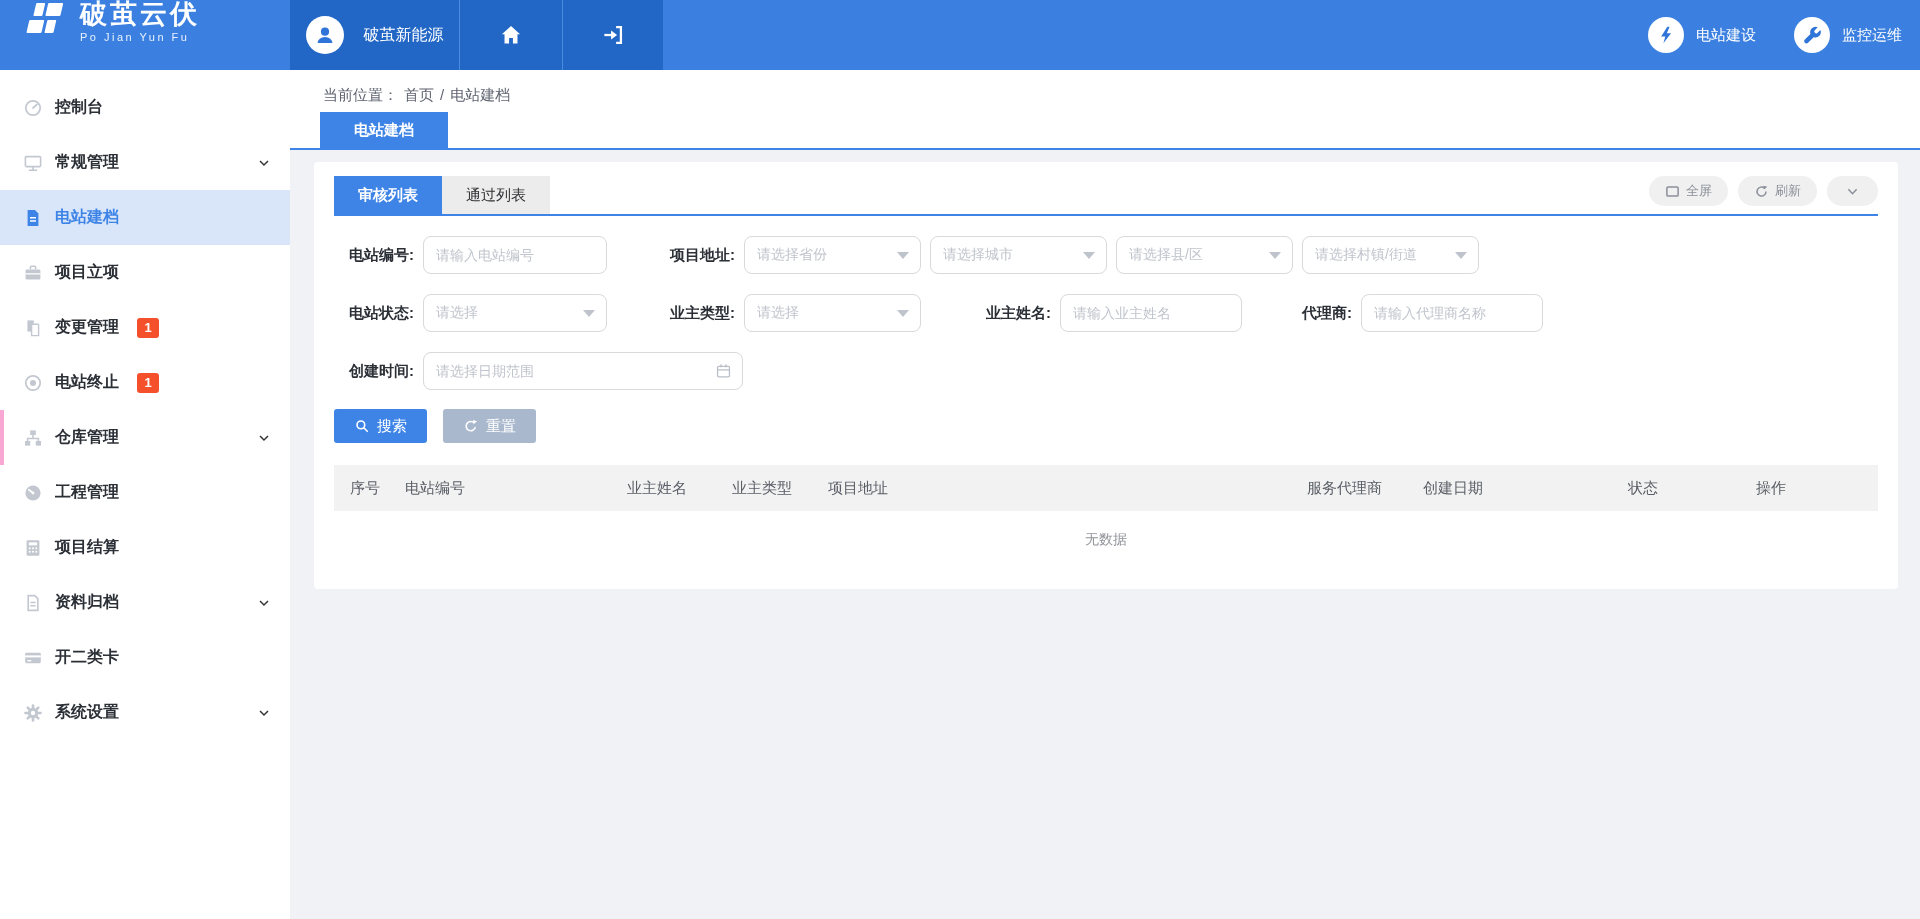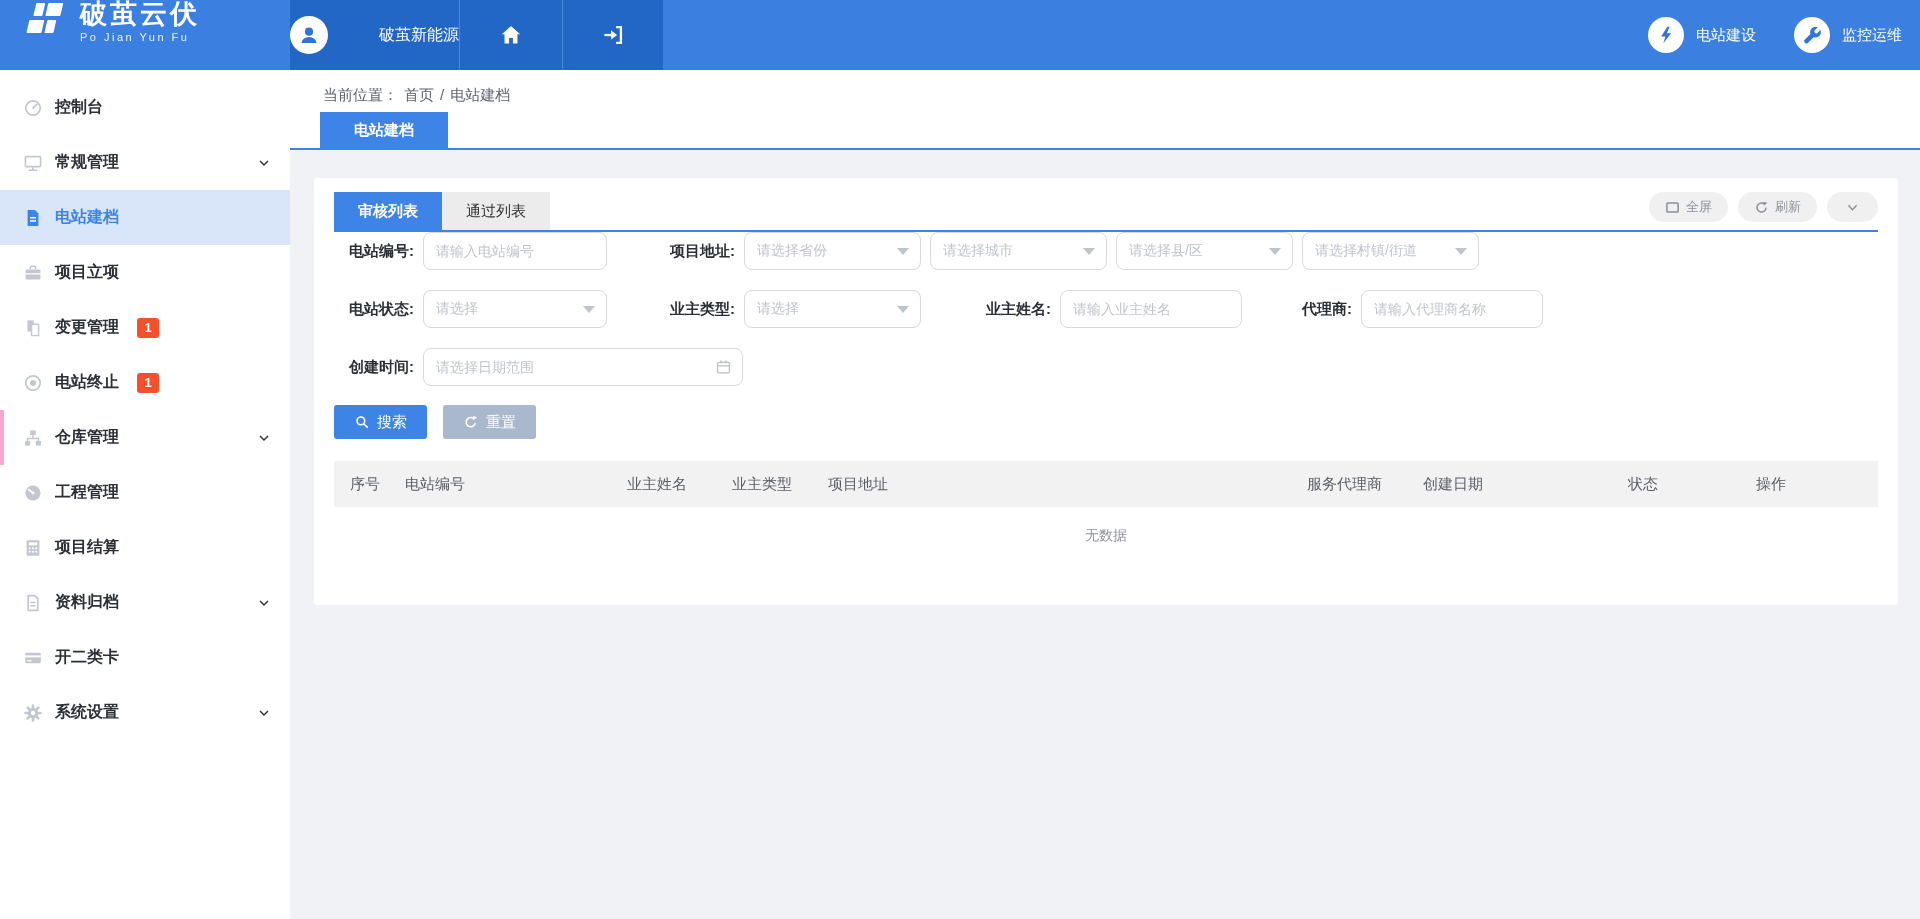--- a/index.html
+++ b/index.html
@@ -11,21 +11,21 @@
   svg { display:block; }
 
   
   .header { position:absolute; left:0; top:0; width:1920px; height:70px; display:flex; z-index:5; }
   .logo-sec { width:290px; height:70px; background:#3b80e0; display:flex; align-items:flex-start; padding-left:20px; gap:14px; flex:none; }
   .logo-txt .cn { color:#fff; font-size:27px; font-weight:700; letter-spacing:3px; line-height:28px; }
   .logo-txt .en { color:#e8f1fd; font-size:11px; letter-spacing:2.5px; margin-top:3px; }
   .dark-sec { width:373px; height:70px; background:#2267c6; display:flex; flex:none; }
   .dark-sec .blk { display:flex; align-items:center; justify-content:center; height:70px; }
   .dark-sec .blk + .blk { border-left:1px solid #4a8bdd; }
-  .blk.user { width:169px; gap:20px; cursor:pointer;justify-content:space-between; }
+  .blk.user { width:169px; gap:20px; cursor:pointer; }
   .blk.home { width:103px; cursor:pointer; }
   .blk.exit { width:100px; cursor:pointer; }
   .avatar { width:38px; height:38px; border-radius:50%; background:#fff; display:flex; align-items:center; justify-content:center; }
   .user-name { color:#fff; font-size:16px; }
   .right-sec { flex:1; background:#3b80e0; display:flex; align-items:center; justify-content:flex-end; padding-right:18px; gap:38px; }
   .hnav { display:flex; align-items:center; gap:12px; cursor:pointer; }
   .hnav .circ { width:36px; height:36px; border-radius:50%; background:#fff; display:flex; align-items:center; justify-content:center; }
   .hnav .lab { color:#fff; font-size:15px; }
 
   
@@ -40,32 +40,32 @@
   .chev { position:absolute; right:18px; top:50%; transform:translateY(-50%); }
 
   
   .content { position:absolute; left:290px; top:70px; width:1630px; height:849px; }
   .crumb-zone { background:#fff; height:80px; position:relative; border-bottom:2px solid #3d84e6; }
   .breadcrumb { position:absolute; left:26px; top:16px; font-size:15px; color:#5f6470; display:flex; gap:6px;margin-left:7px; }
   .breadcrumb .bc-link { cursor:pointer; }
   .page-tab { position:absolute; left:30px; bottom:0; width:128px; height:36px; background:#3d84e6; color:#fff; font-size:15px; font-weight:700; display:flex; align-items:center; justify-content:center; cursor:pointer; }
 
   .main { padding:12px 22px 0 24px; }
-  .card { background:#fff; border-radius:4px; padding:0 20px 20px 20px; min-height:427px;margin-top:16px; }
+  .card { background:#fff; border-radius:4px; padding:0 20px 20px 20px; min-height:427px; }
 
   .card-head { display:flex; align-items:flex-end; padding-top:14px; border-bottom:2px solid #3d84e6; }
   .tab { height:38px; padding:0 24px; font-size:15px; display:flex; align-items:center; cursor:pointer; }
   .tab.active { background:#3d84e6; color:#fff; font-weight:700; }
   .tab.plain { background:#ececec; color:#303133; }
   .tools { margin-left:auto; display:flex; align-items:center; gap:10px; margin-bottom:8px; }
   .pill { height:30px; border-radius:15px; background:#f0f0f0; border:none; color:#8a8f99; font-size:13px; display:flex; align-items:center; gap:6px; padding:12px 16px; cursor:pointer; font-family:inherit; }
   .pill.sq { padding:0 18px; }
 
   
-  .filters { }
+  .filters { padding-top:20px; }
   .f-row { display:flex; align-items:center; height:38px; margin-bottom:20px; }
   .f-lbl { font-size:15px; font-weight:700; color:#2b2f36; text-align:right; flex:none; margin-right:9px; }
   .w80 { width:80px; } .w60 { width:60px; }
   .ctl { height:38px; border:1px solid #d9d9d9; border-radius:8px; background:#fff; position:relative; flex:none; display:flex; align-items:center; }
   .ctl input { border:none; outline:none; width:100%; height:100%; padding:0 12px; font-size:14px; font-family:inherit; color:#333; background:transparent; }
   .ctl input::placeholder { color:#c0c4cc; }
   .sel { padding:0 28px 0 12px; font-size:14px; color:#c0c4cc; cursor:pointer; }
   .sel .caret { position:absolute; right:11px; top:50%; margin-top:-3px; width:0; height:0; border-left:6px solid transparent; border-right:6px solid transparent; border-top:7px solid #bfc4cc; } .gap48 { margin-left:48px; } .gap50 { margin-left:50px; }
   .ml9 { margin-left:9px; }
   .date .cal { position:absolute; right:10px; top:50%; transform:translateY(-50%); }

